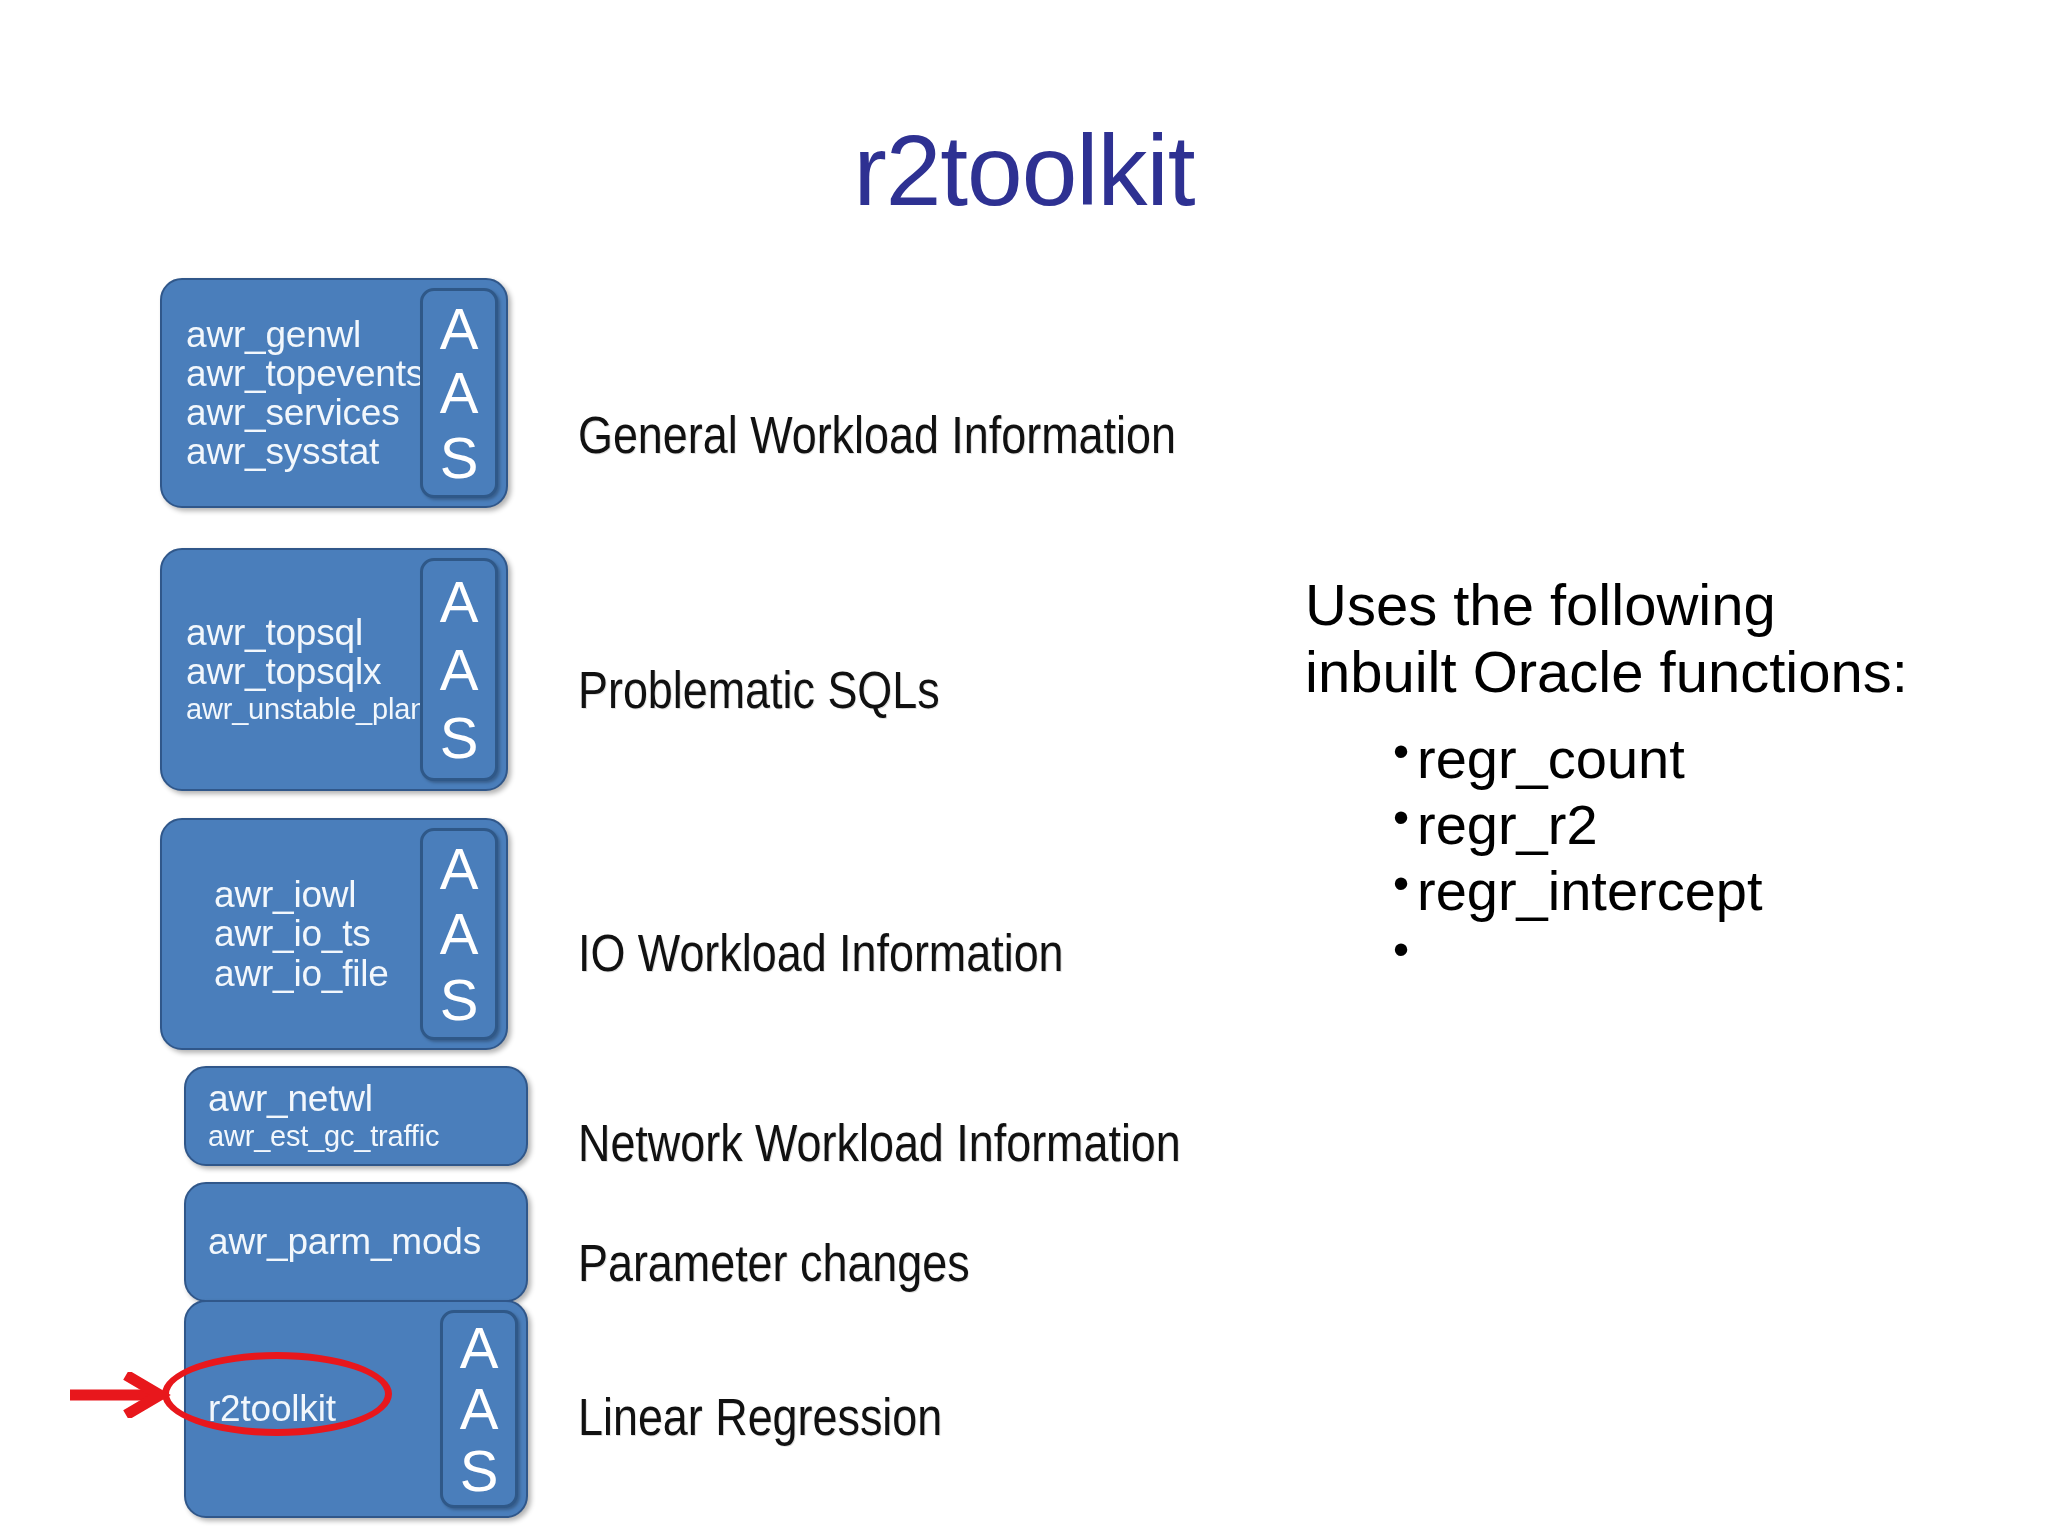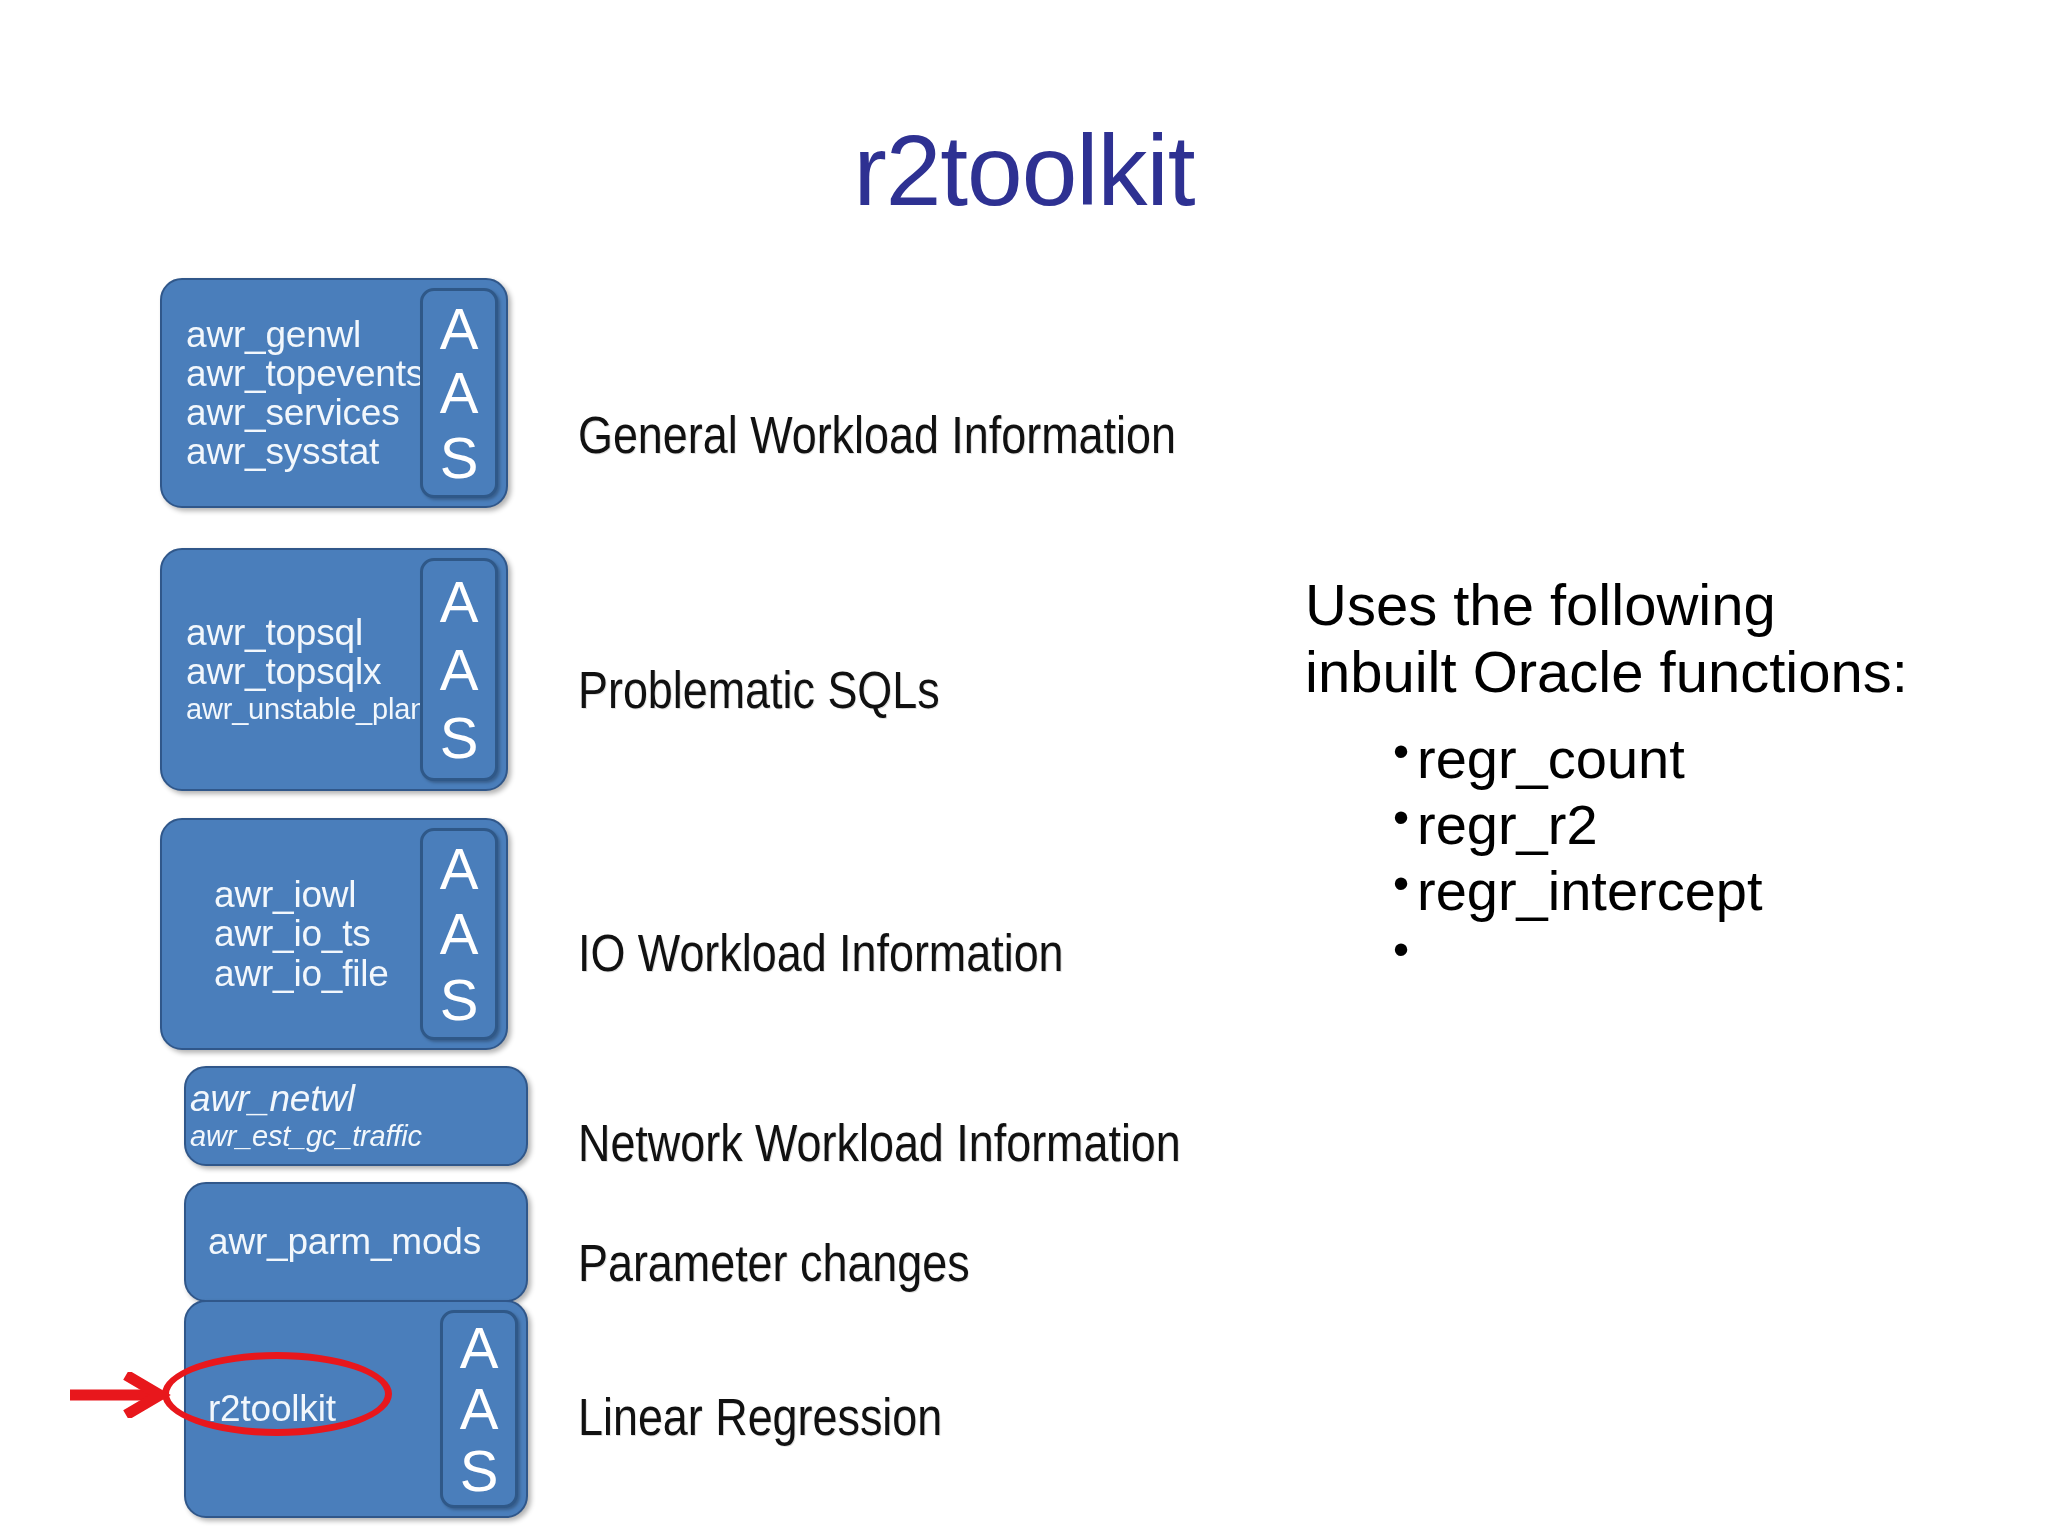--- a/index.html
+++ b/index.html
@@ -211,21 +211,21 @@
       <span class="block-name">awr_io_file</span>
     </div>
     <div class="aas-tab">
       <span class="aas-letter">A</span>
       <span class="aas-letter">A</span>
       <span class="aas-letter">S</span>
     </div>
   </div>
 
   <div class="block" style="left:184px; top:1066px; width:344px; height:100px;">
-    <div class="block-names" style="padding-left:4px;font-style:italic;">
+    <div class="block-names" style="padding-left:22px;">
       <span class="block-name">awr_netwl</span>
       <span class="block-name small">awr_est_gc_traffic</span>
     </div>
   </div>
 
   <div class="block" style="left:184px; top:1182px; width:344px; height:120px;">
     <div class="block-names" style="padding-left:22px;">
       <span class="block-name">awr_parm_mods</span>
     </div>
   </div>

